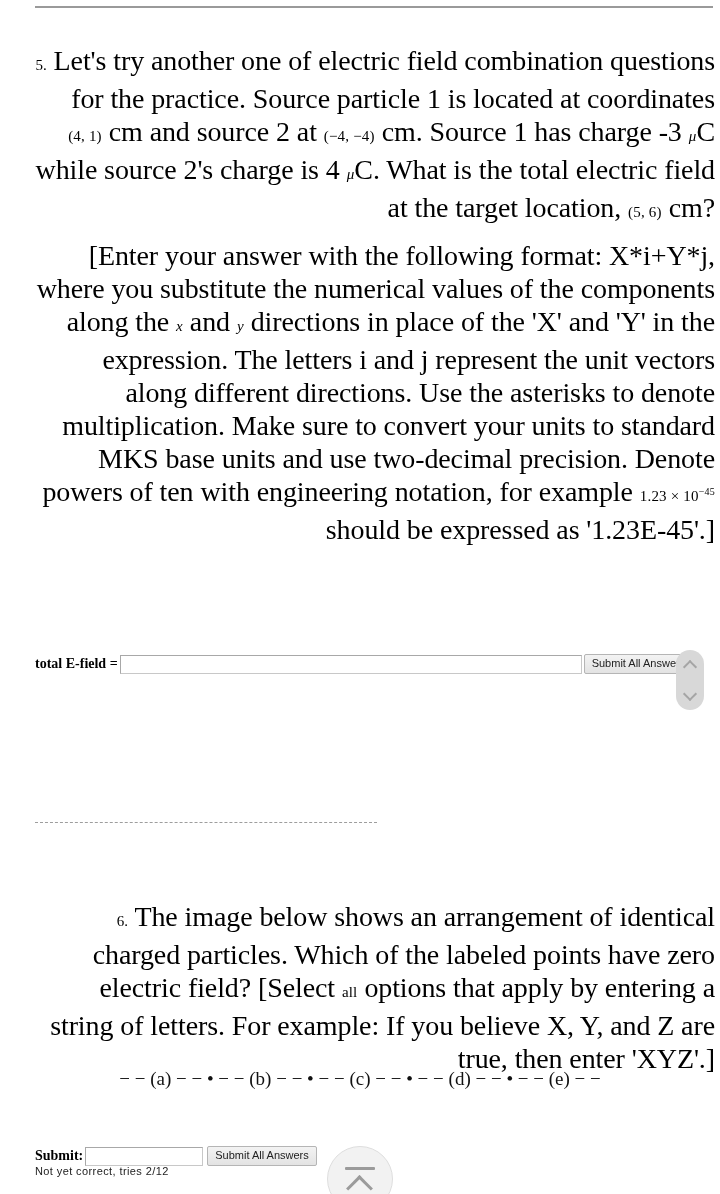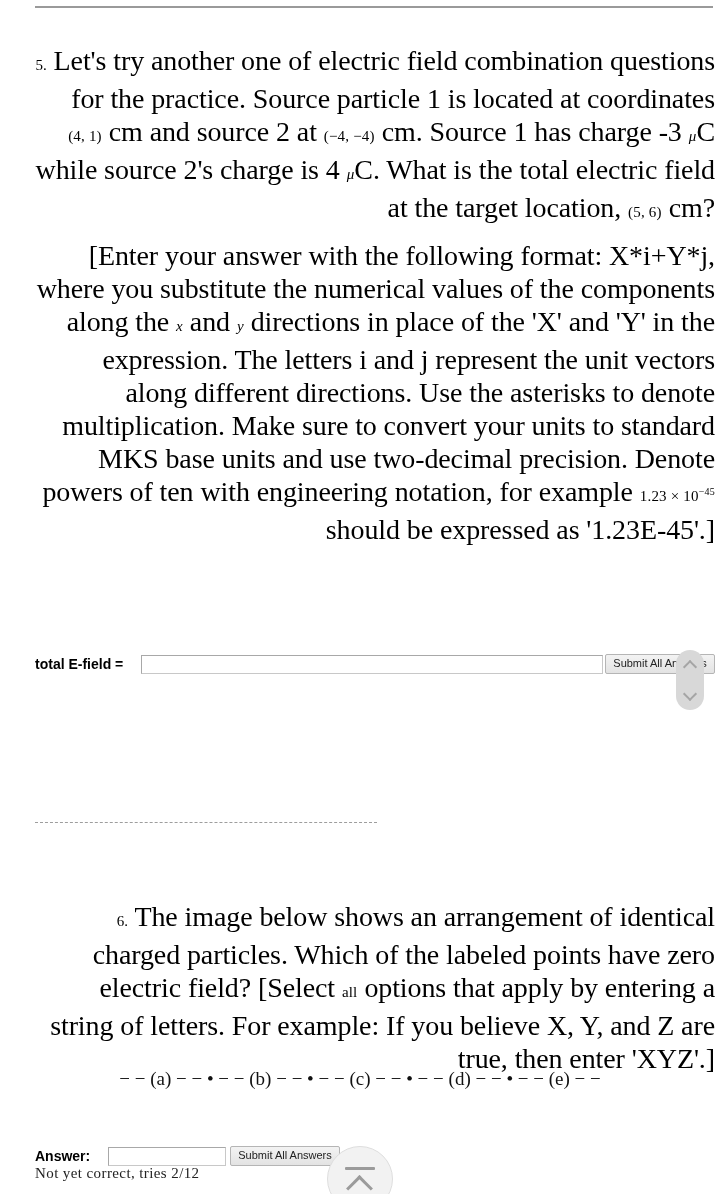--- a/index.html
+++ b/index.html
@@ -73,25 +73,25 @@
   .para + .para { margin-top: 8px; }
 
   
   .answer-row {
     position: absolute;
     display: flex;
     align-items: center;
     white-space: nowrap;
   }
   .answer-label {
-    font-family: Liberation Sans, sans-serif;
+    font-family: Liberation Serif, serif;
     font-weight: bold;
     font-size: 14px;
     color: #000;
-    margin-right: 18px;
+    margin-right: 2px;
   }
   .answer-input {
     font-family: "Liberation Sans", sans-serif;
     font-size: 13px;
     height: 19px;
     box-sizing: border-box;
     padding: 1px 2px;
     background: #ffffff;
     border: 1px solid #c8c8c8;
     border-top-color: #a8a8a8;
@@ -105,22 +105,22 @@
     background: #e9e9e9;
     background-image: linear-gradient(#f3f3f3, #e3e3e3);
     border: 1px solid #b5b5b5;
     border-radius: 2px;
     padding: 3px 7px 4px 7px;
     line-height: 11px;
     cursor: pointer;
   }
   .status-line {
     position: absolute;
-    font-family: Liberation Serif, serif;
-    font-size: 15px;
+    font-family: Liberation Sans, sans-serif;
+    font-size: 11px;
     color: #222;
     letter-spacing: 0.4px;
     white-space: nowrap;
   }
 
   
   .divider {
     position: absolute;
     left: 35px;
     top: 822px;
@@ -243,21 +243,21 @@
   <div class="problem" style="top:900px;">
     <div class="ptext para">
       <span class="pnum">6.</span>
       <span>The image below shows an arrangement of identical charged particles. Which of the labeled points have zero electric field? [Select <span class="math">all</span> options that apply by entering a string of letters. For example: If you believe X, Y, and Z are true, then enter 'XYZ'.]</span>
     </div>
   </div>
 
   <div class="diagram">− − (a) − − • − − (b) − − • − − (c) − − • − − (d) − − • − − (e) − −</div>
 
   <div class="answer-row" style="left:35px; top:1146px;">
-    <span class="answer-label">Answer:</span>
+    <span class="answer-label">Submit:</span>
     <input class="answer-input" style="width: 118px;" type="text" placeholder="">
     <button class="submit-btn" style="margin-left:4px;">Submit All Answers</button>
   </div>
 
   <div class="status-line" style="left:35px; top:1165px;">Not yet correct, tries 2/12</div>
 
 </div>
 
 <div class="scroll-pill">
   <span class="chev up"></span>

